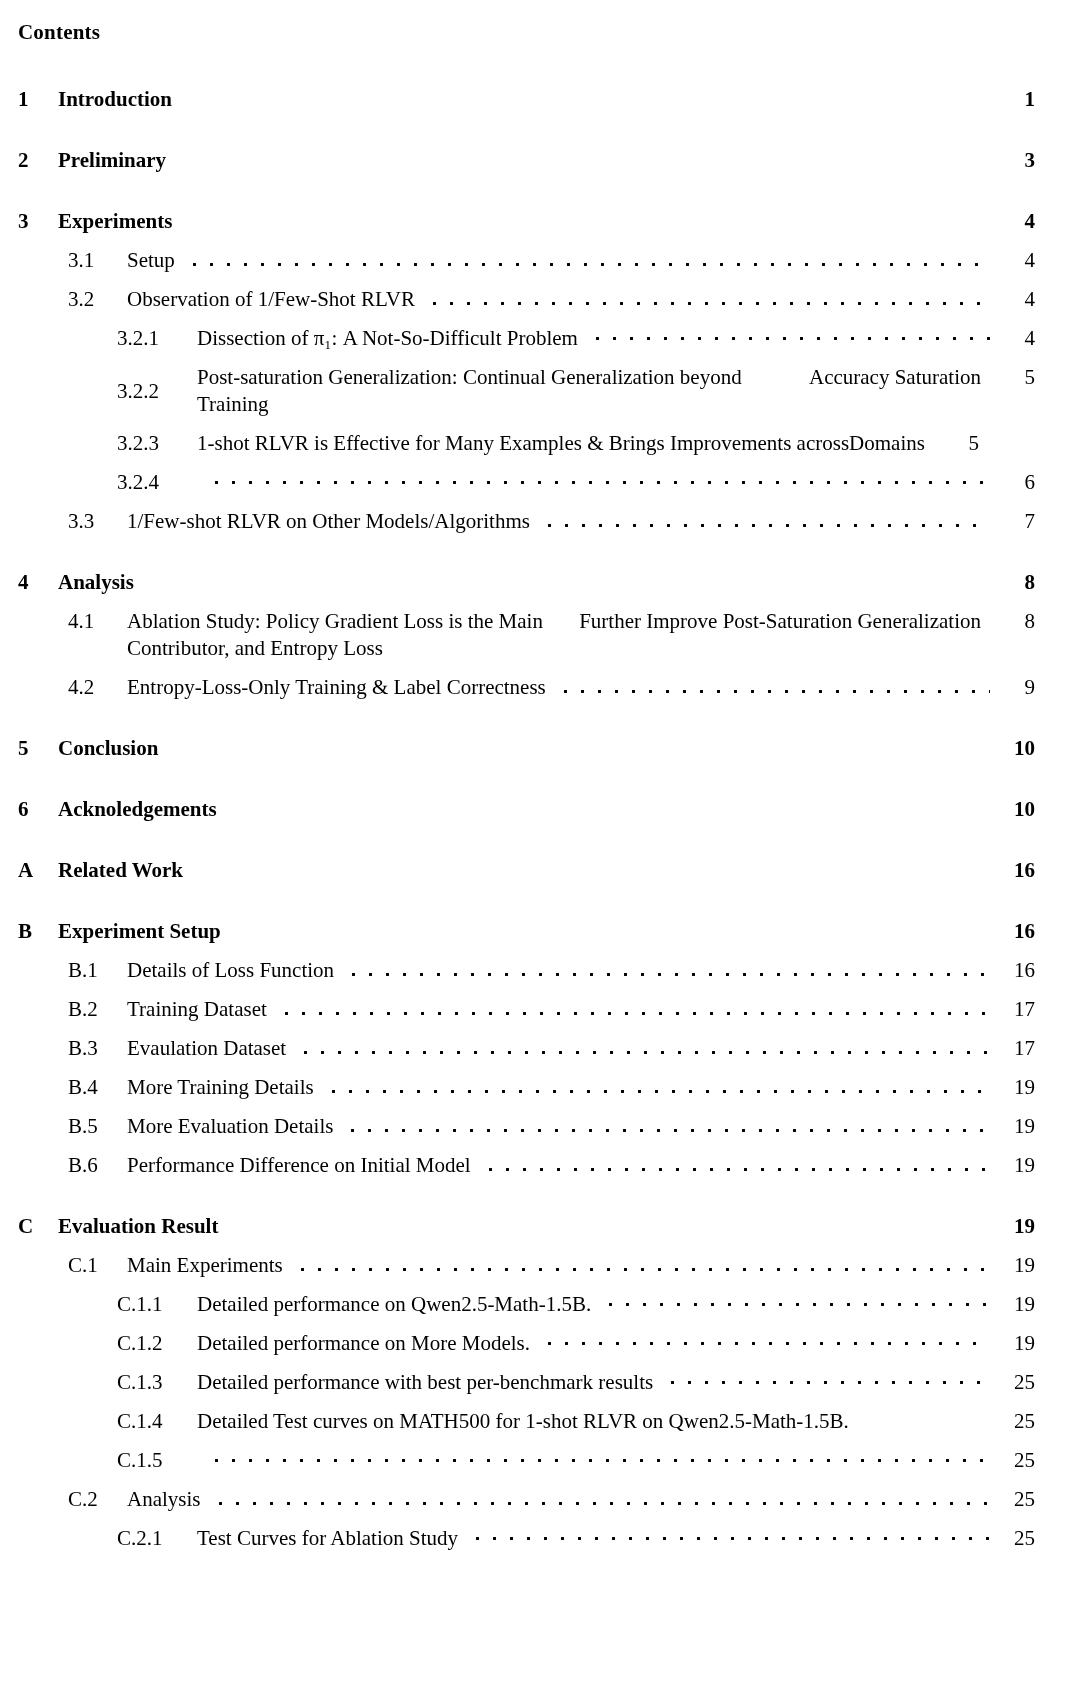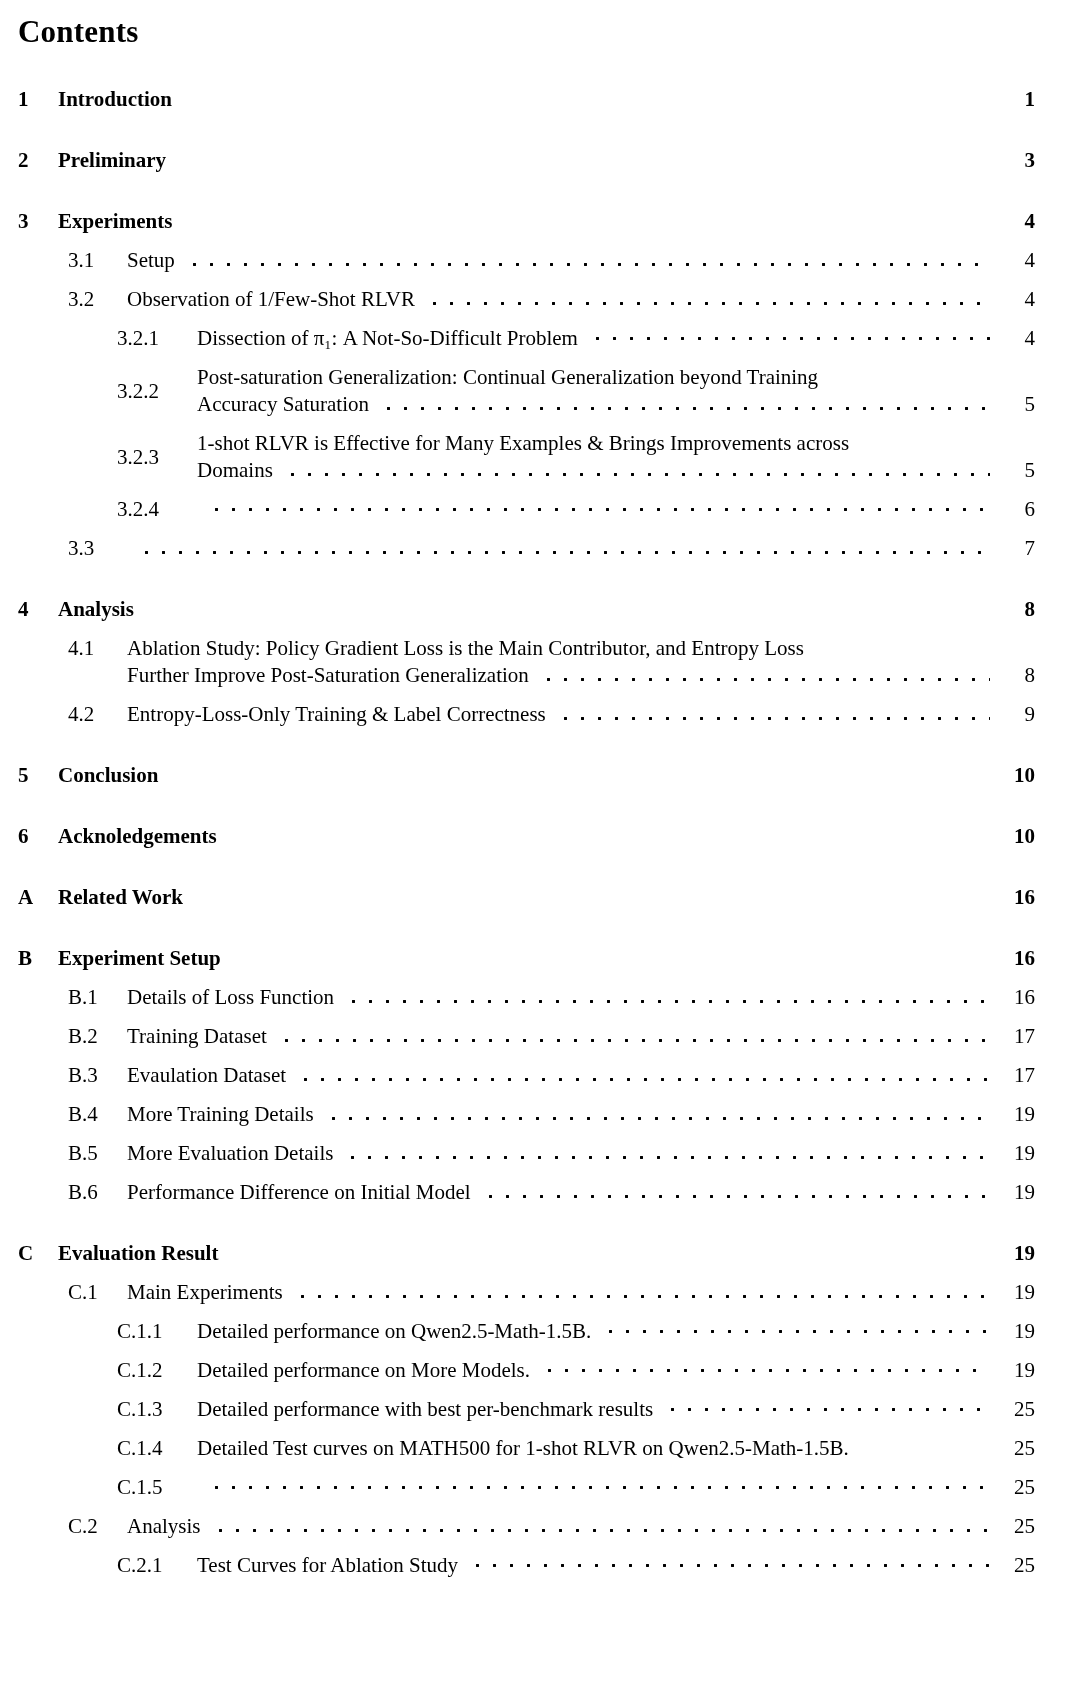--- a/index.html
+++ b/index.html
@@ -14,21 +14,21 @@
     color: #000000;
     overflow: hidden;
   }
   .page-wrap {
     box-sizing: border-box;
     width: 1080px;
     height: 1698px;
     padding: 12px 45px 0 18px;
   }
   h1.contents-title {
-    font-size: 31px;
+    font-size: 21px;
     line-height: 40px;
     font-weight: bold;
     margin: 0 0 8px 0;
     letter-spacing: 0.2px;
   }
   #toc-list { display: block; }
   .row {
     display: flex;
     align-items: baseline;
     font-size: 21px;
@@ -59,21 +59,20 @@
   .dots.none { background: none; }
   .page {
     flex: none;
     width: 36px;
     text-align: right;
   }
   .wrap {
     flex: 1 1 auto;
     min-width: 0;
     display: flex;
-    flex-direction: column;
   }
   .line2 {
     display: flex;
     align-items: baseline;
     font-family: Liberation Serif, serif;
   }
 </style>
 </head>
 <body>
 
@@ -139,20 +138,21 @@
           </span>
         </span>
       </div>
       <div class="row l3">
         <span class="num">3.2.4</span>
         <span class="dots"></span>
         <span class="page">6</span>
       </div>
       <div class="row l2">
         <span class="num">3.3</span>
+        <span class="label">1/Few-shot RLVR on Other Models/Algorithms</span>
         <span class="dots"></span>
         <span class="page">7</span>
       </div>
       <div class="row l1">
         <span class="num">4</span>
         <span class="label">Analysis</span>
         <span class="dots none"></span>
         <span class="page">8</span>
       </div>
       <div class="row l2">

